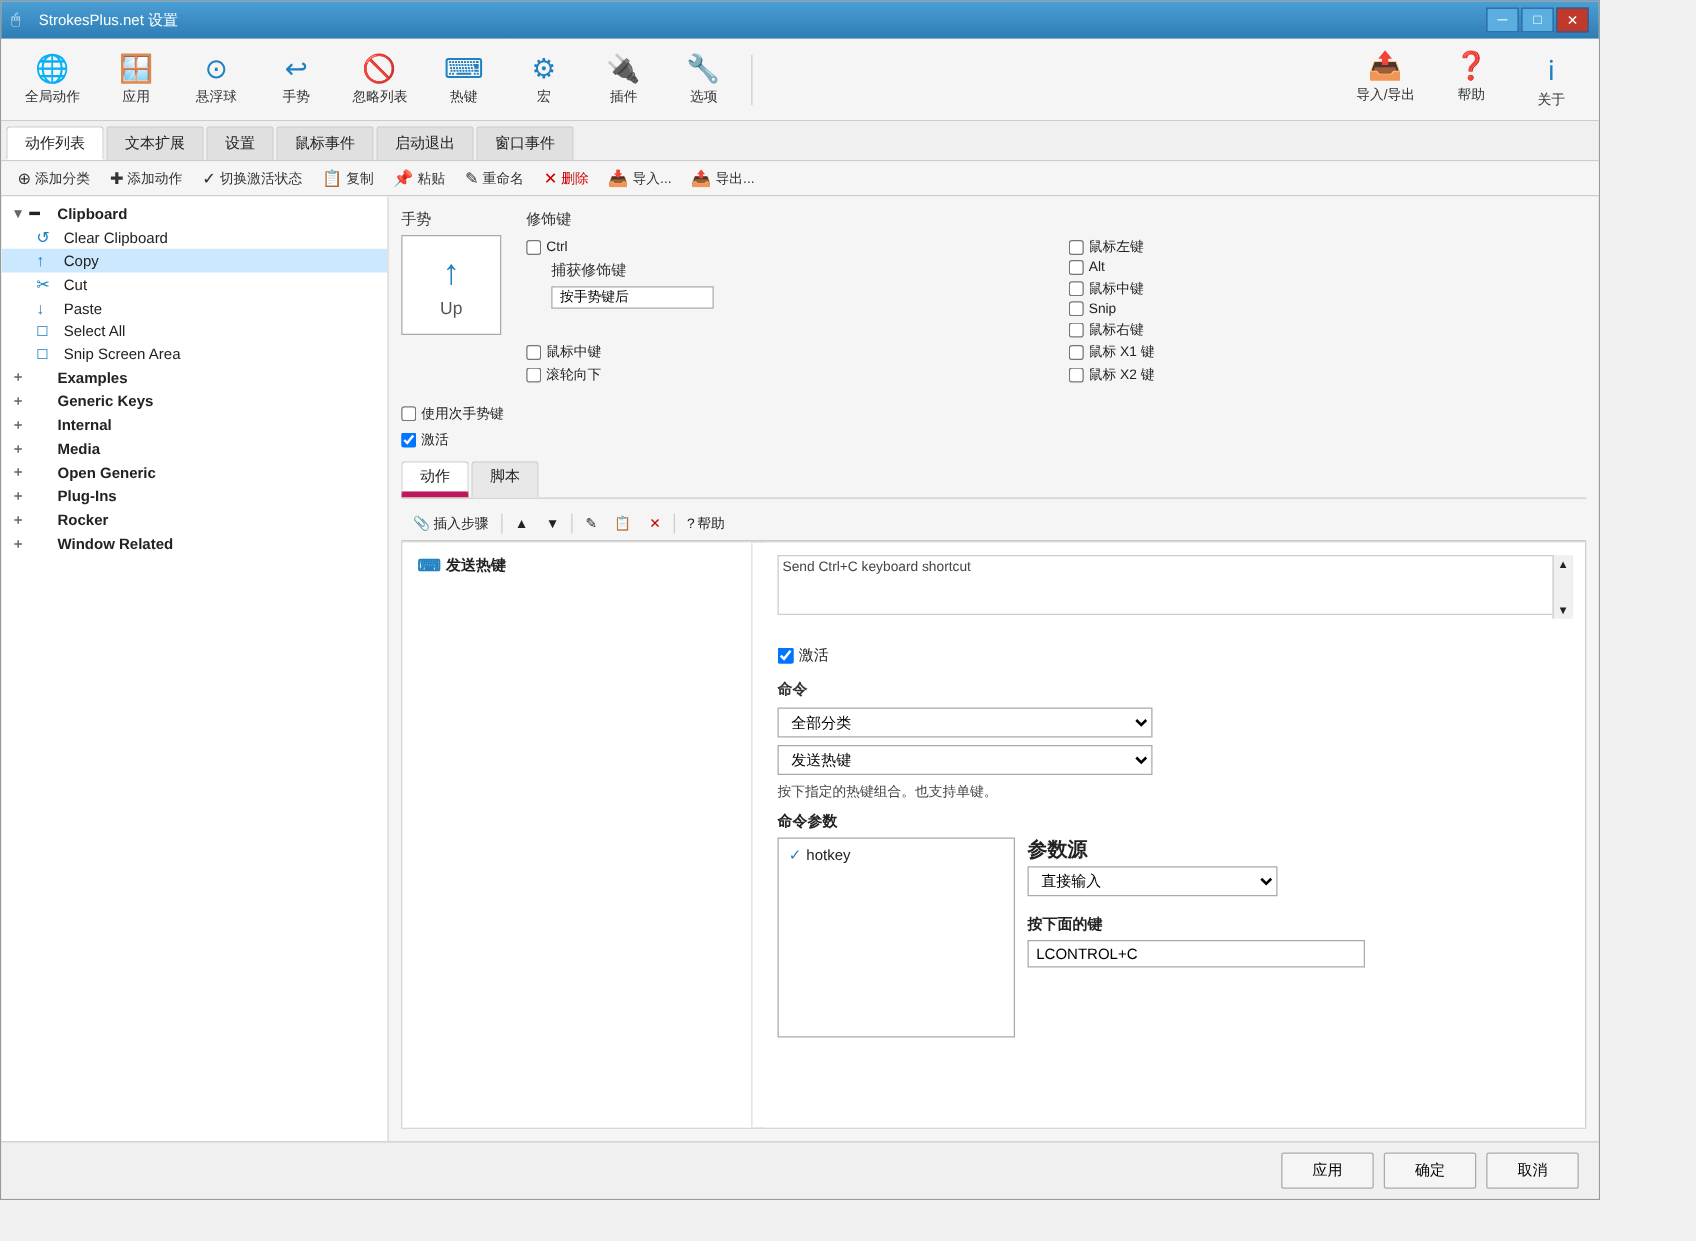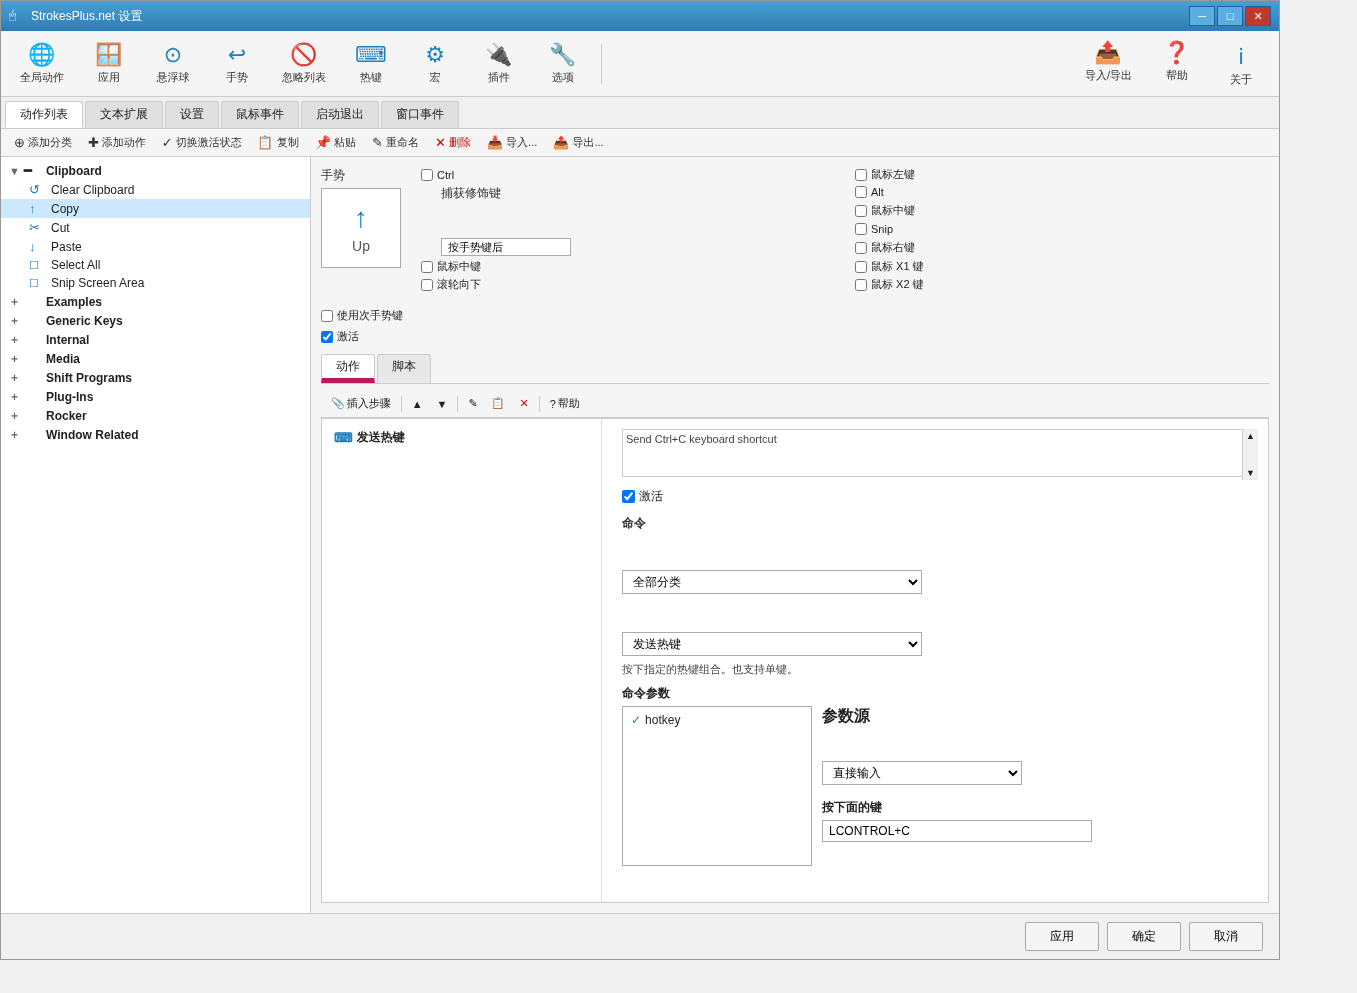--- a/index.html
+++ b/index.html
@@ -112,21 +112,21 @@
 
     
     .bottom-bar { background: #f0f0f0; border-top: 1px solid #ccc; padding: 8px 16px; display: flex; justify-content: flex-end; gap: 8px; }
     .bottom-btn { padding: 5px 24px; border: 1px solid #aaa; background: #f5f5f5; cursor: pointer; font-size: 12px; border-radius: 2px; }
 
     
     ::-webkit-scrollbar { width: 8px; }
     ::-webkit-scrollbar-thumb { background: #bbb; border-radius: 4px; }
     ::-webkit-scrollbar-track { background: #f0f0f0; }
 
-    select { cursor: pointer; margin-top: 32px; }
+    select { cursor: pointer; }
   </style>
 </head>
 <body>
 
 <div class="window">
 
   <div class="titlebar">
     <span class="titlebar-icon">🖱</span>
     <span class="titlebar-title">StrokesPlus.net 设置</span>
     <div class="titlebar-controls">
@@ -288,21 +288,21 @@
         <span>Internal</span>
       </div>
       <div class="tree-item tree-group">
         <span class="tree-expand">＋</span>
         <span class="tree-icon"></span>
         <span>Media</span>
       </div>
       <div class="tree-item tree-group">
         <span class="tree-expand">＋</span>
         <span class="tree-icon"></span>
-        <span>Shift Programs</span>
+        <span>Open Generic</span>
       </div>
       <div class="tree-item tree-group">
         <span class="tree-expand">＋</span>
         <span class="tree-icon"></span>
         <span>Plug-Ins</span>
       </div>
       <div class="tree-item tree-group">
         <span class="tree-expand">＋</span>
         <span class="tree-icon"></span>
         <span>Rocker</span>
@@ -320,20 +320,21 @@
 
         <div class="gesture-box-area">
           <div class="gesture-label">手势</div>
           <div class="gesture-box">
             <span class="gesture-arrow">↑</span>
             <span style="font-size:14px; color:#555; margin-top:4px">Up</span>
           </div>
         </div>
 
         <div class="modifier-section">
+          <div class="modifier-title">修饰键</div>
           <div class="modifier-grid">
             <label class="modifier-item">
               <input type="checkbox" style="">
               <span>Ctrl</span>
             </label>
             <label class="modifier-item">
               <input type="checkbox" style="">
               <span>鼠标左键</span>
             </label>
             <div class="capture-section" style="grid-row: span 4;">
@@ -429,21 +430,21 @@
 
         <div class="steps-panel">
           <div class="step-item">
             <span class="step-icon">⌨</span>
             <span>发送热键</span>
           </div>
         </div>
 
         <div class="details-panel">
 
-          <div style="position:relative; margin-bottom:8px;">
+          <div style="position:relative; margin-bottom:21px;">
             <textarea style="width: 100%; height: 48px; padding: 4px; border: 1px solid rgb(204, 204, 204); font-size: 11px; resize: none; font-family: inherit;" readonly=""></textarea>
             <div style="position:absolute; top:4px; left:4px; font-size:11px; color:#444; pointer-events:none;">Send Ctrl+C keyboard shortcut</div>
             <div style="position:absolute; right:0; top:0; bottom:0; width:16px; border-left:1px solid #ccc; background:#f0f0f0; display:flex; flex-direction:column; justify-content:space-between; align-items:center; padding:2px 0;">
               <span style="cursor:pointer; font-size:9px;">▲</span>
               <span style="cursor:pointer; font-size:9px;">▼</span>
             </div>
           </div>
 
           <div class="detail-check">
             <input type="checkbox" checked="" style="">

